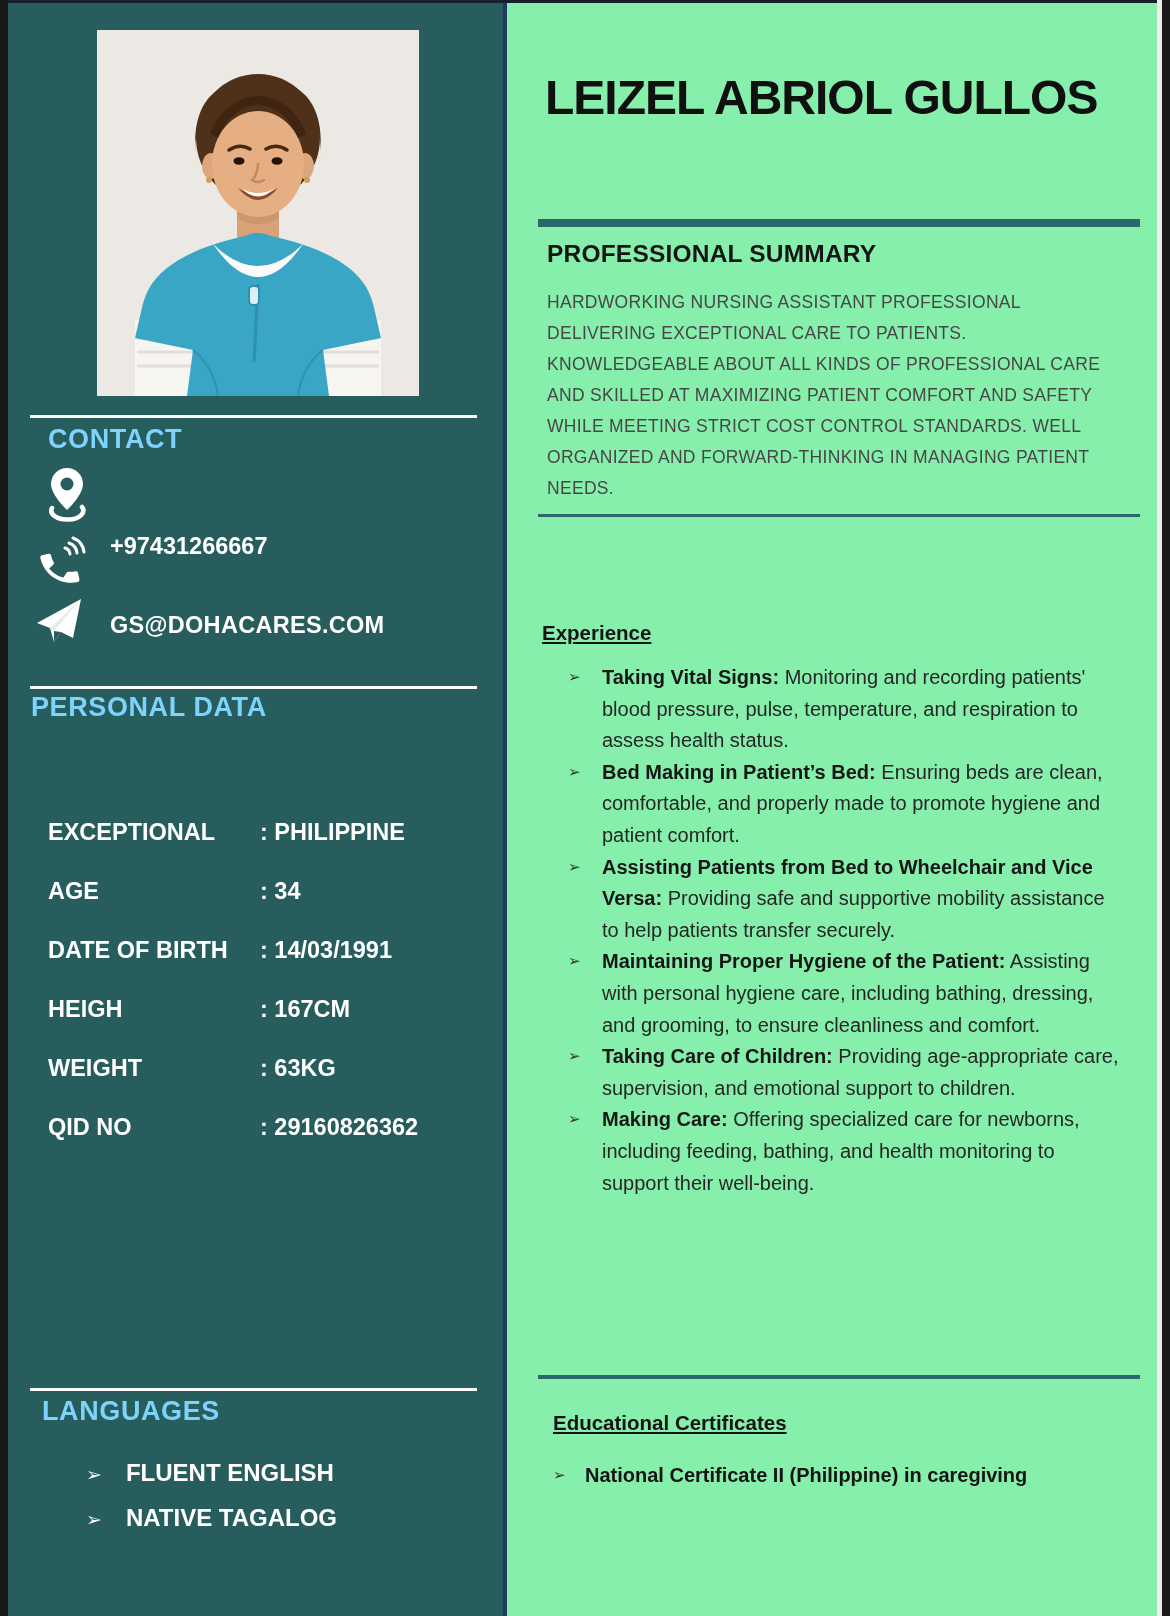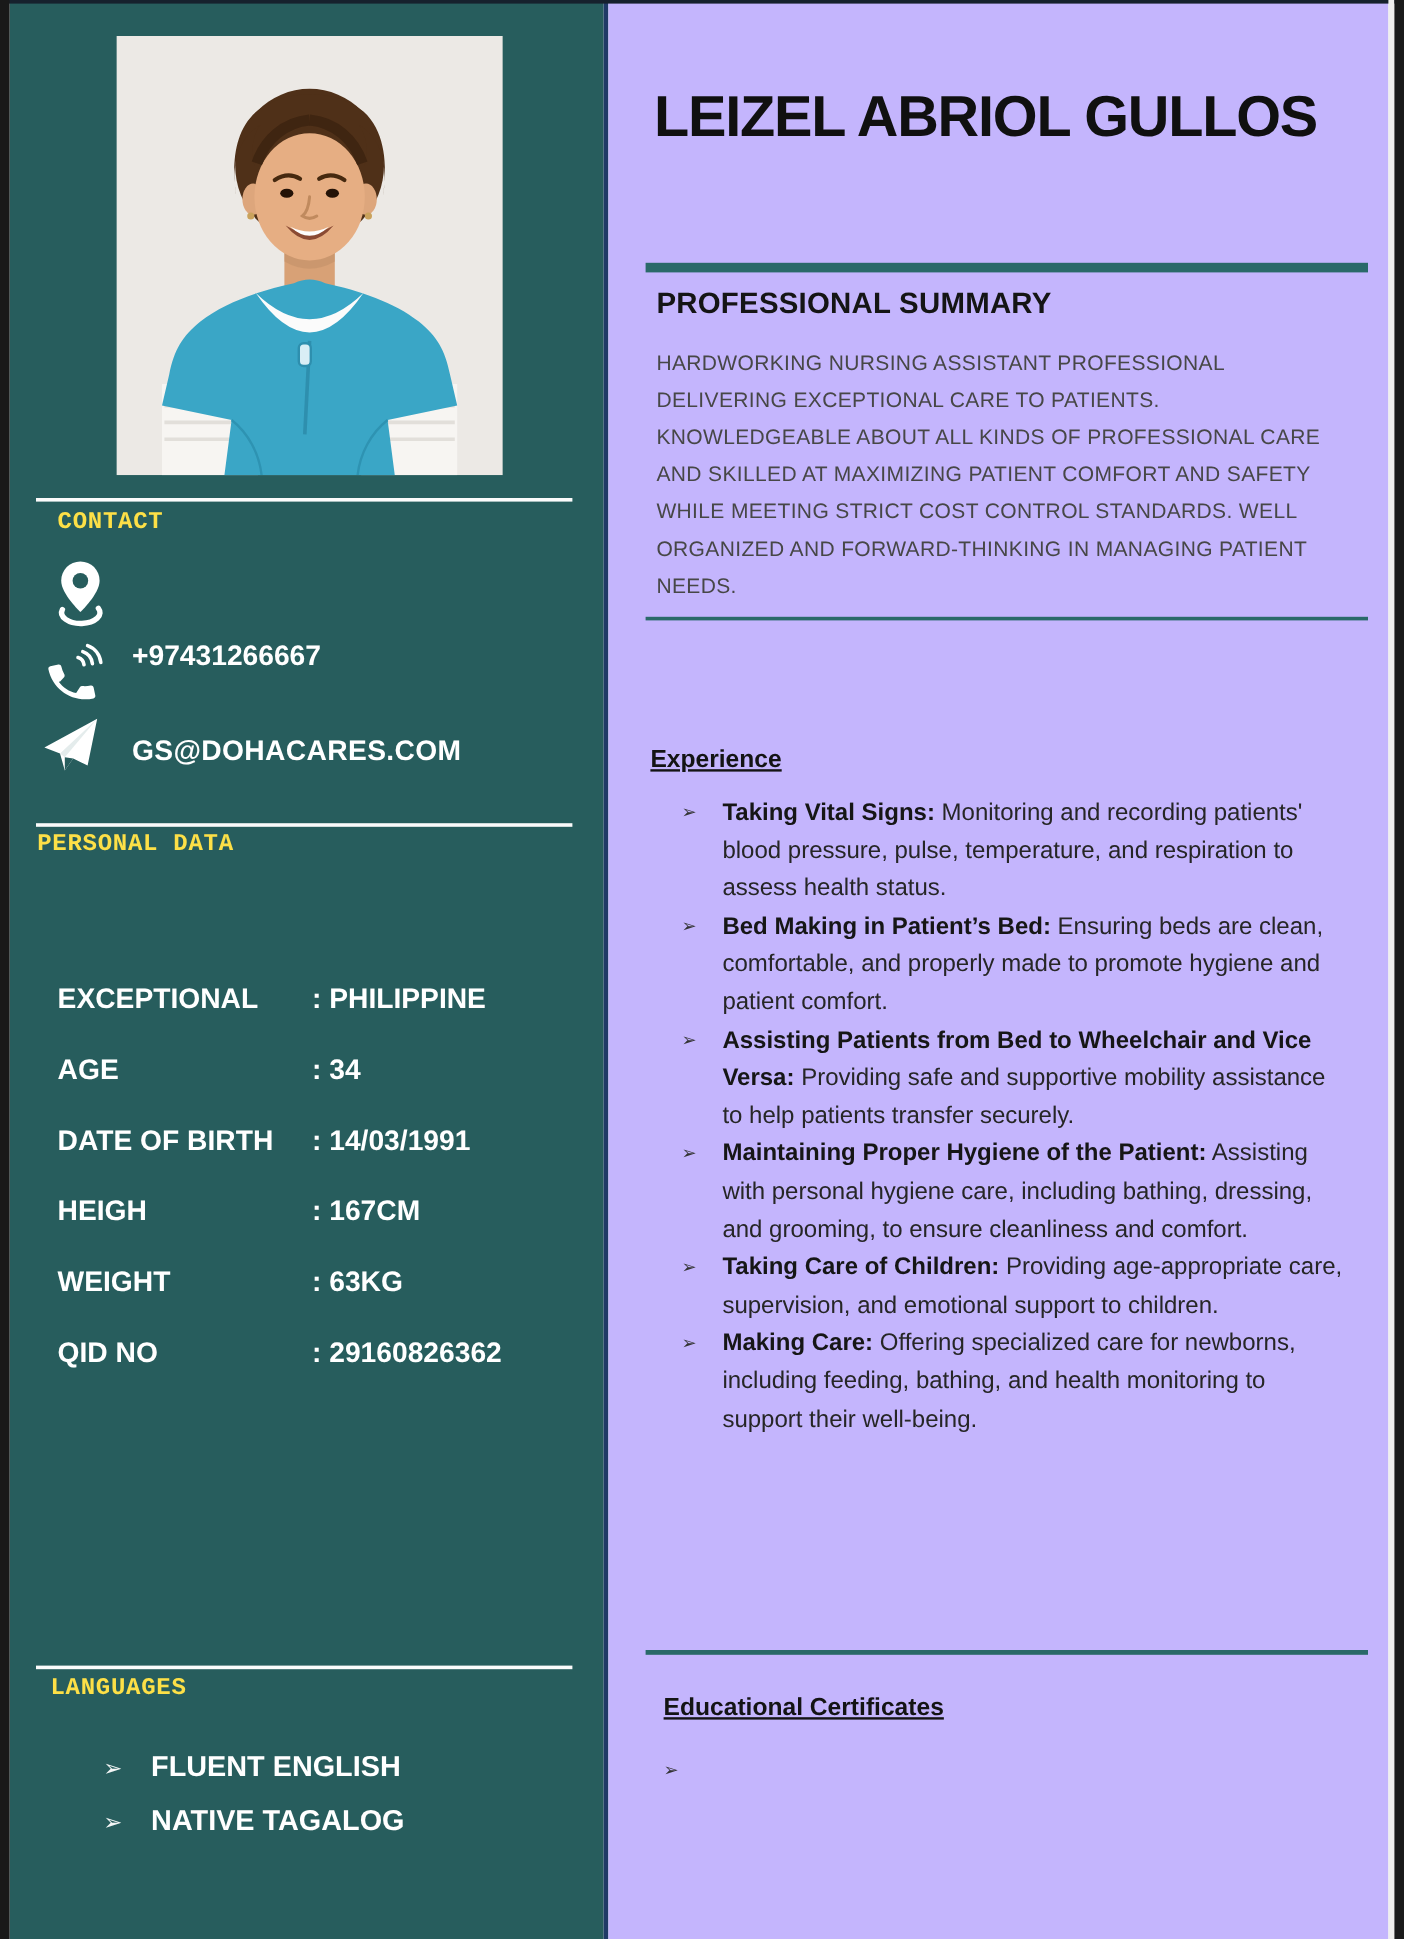--- a/index.html
+++ b/index.html
@@ -12,39 +12,39 @@
   .frame-left{position:absolute;left:0;top:0;width:8px;height:1616px;background:#191919;z-index:10;}
   .frame-right-gap{position:absolute;left:1157px;top:0;width:5px;height:1616px;background:#efeeed;z-index:10;}
   .frame-right{position:absolute;left:1162px;top:0;width:8px;height:1616px;background:#1a1a1a;z-index:10;}
 
   
   .sidebar{position:absolute;left:8px;top:0;width:495px;height:1616px;background:#275d5d;}
   .divider-line{position:absolute;left:503px;top:0;width:4px;height:1616px;background:#1f3a66;}
   .photo{position:absolute;left:89px;top:30px;width:322px;height:366px;}
   .srule{position:absolute;left:22px;width:447px;height:3px;background:#fbfbfb;}
   .srule.r1{top:415px;} .srule.r2{top:686px;} .srule.r3{top:1388px;}
-  .sheading{position:absolute;color:#fde047;font-size:20px;font-weight:bold;letter-spacing:.6px;font-family:Liberation Mono, monospace;}
+  .sheading{position:absolute;color:#7dd3fc;font-size:27px;font-weight:bold;letter-spacing:.6px;}
   .h-contact{left:40px;top:424px;} .h-pd{left:23px;top:692px;} .h-lang{left:34px;top:1396px;}
   .ci-icon{position:absolute;}
   .ico-pin{left:36px;top:466px;width:46px;height:58px;}
   .ico-phone{left:26px;top:532px;width:52px;height:54px;}
   .ico-plane{left:26px;top:596px;width:52px;height:50px;}
   .ci-text{position:absolute;left:102px;color:#ffffff;white-space:nowrap;}
   .t-addr{top:480px;font-size:20.5px;font-weight:600;letter-spacing:.2px;}
   .t-phone{top:533px;font-size:23.5px;font-weight:bold;}
   .t-mail{top:612px;font-size:23.5px;font-weight:bold;letter-spacing:.3px;}
   .pd-rows{position:absolute;left:40px;top:818px;width:430px;}
   .pd-row{display:flex;color:#ffffff;font-size:23.5px;font-weight:bold;line-height:28px;margin-bottom:31px;}
   .pd-label{width:212px;flex:none;}
   .lang-list{position:absolute;left:78px;top:1458px;}
   .lang-item{display:flex;align-items:baseline;color:#ffffff;font-size:24px;font-weight:bold;line-height:29px;margin-bottom:14px;white-space:nowrap;}
   .lang-marker{font-family:"DejaVu Sans",sans-serif;font-size:19px;font-weight:normal;margin-right:24px;opacity:.95;}
 
   
-  .main{position:absolute;left:507px;top:0;width:650px;height:1616px;background:#c4b5fd;}
+  .main{position:absolute;left:507px;top:0;width:650px;height:1616px;background:#86efac;}
   .name{position:absolute;left:38px;top:70px;width:600px;font-size:48px;font-weight:bold;letter-spacing:-1px;color:#101010;white-space:nowrap;}
   .accent-bar{position:absolute;left:31px;top:219px;width:602px;height:8px;background:#2a6969;}
   .ps-heading{position:absolute;left:40px;top:240px;font-size:24.5px;font-weight:bold;color:#151515;letter-spacing:.2px;}
   .summary{position:absolute;left:40px;top:287px;width:568px;font-size:17.5px;line-height:31px;color:#474747;letter-spacing:.3px;}
   .accent-line{position:absolute;left:31px;top:514px;width:602px;height:3px;background:#2a6969;}
   .exp-heading{position:absolute;left:35px;top:621px;font-size:20.5px;font-weight:bold;text-decoration:underline;color:#141414;}
   .exp-list{position:absolute;left:35px;top:662px;width:582px;}
   .exp-item{display:flex;align-items:flex-start;padding-left:26px;font-size:20px;line-height:31.6px;color:#262626;}
   .exp-marker{flex:none;width:34px;font-family:"DejaVu Sans",sans-serif;font-size:15px;line-height:31.6px;color:#333333;}
   .exp-text{flex:1;}
@@ -240,19 +240,20 @@
         <span class="exp-title">Making Care:</span>
         <span>Offering specialized care for newborns, including feeding, bathing, and health monitoring to support their well-being.</span>
       </div>
     </div>
   </div>
 
   <div class="edu-line"></div>
   <div class="edu-heading">Educational Certificates</div>
   <div class="edu-item">
     <span class="edu-marker">➢</span>
+    <span class="edu-title">National Certificate II (Philippine) in caregiving</span>
   </div>
 </div>
 
 <div class="frame-top"></div>
 <div class="frame-left"></div>
 <div class="frame-right-gap"></div>
 <div class="frame-right"></div>
 
 </body></html>

